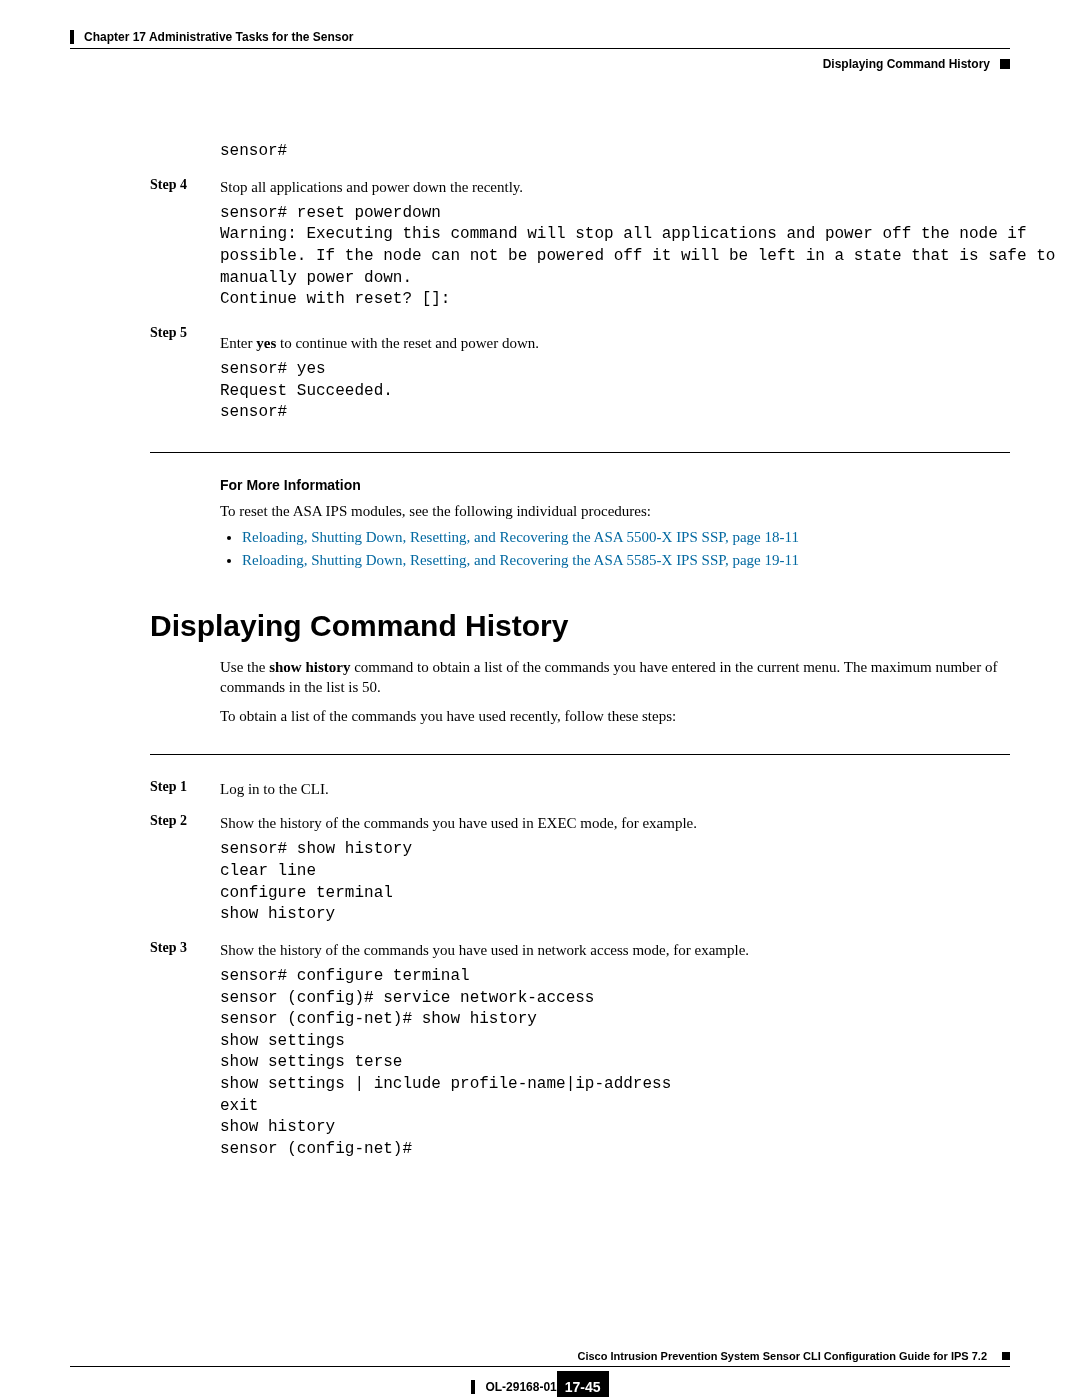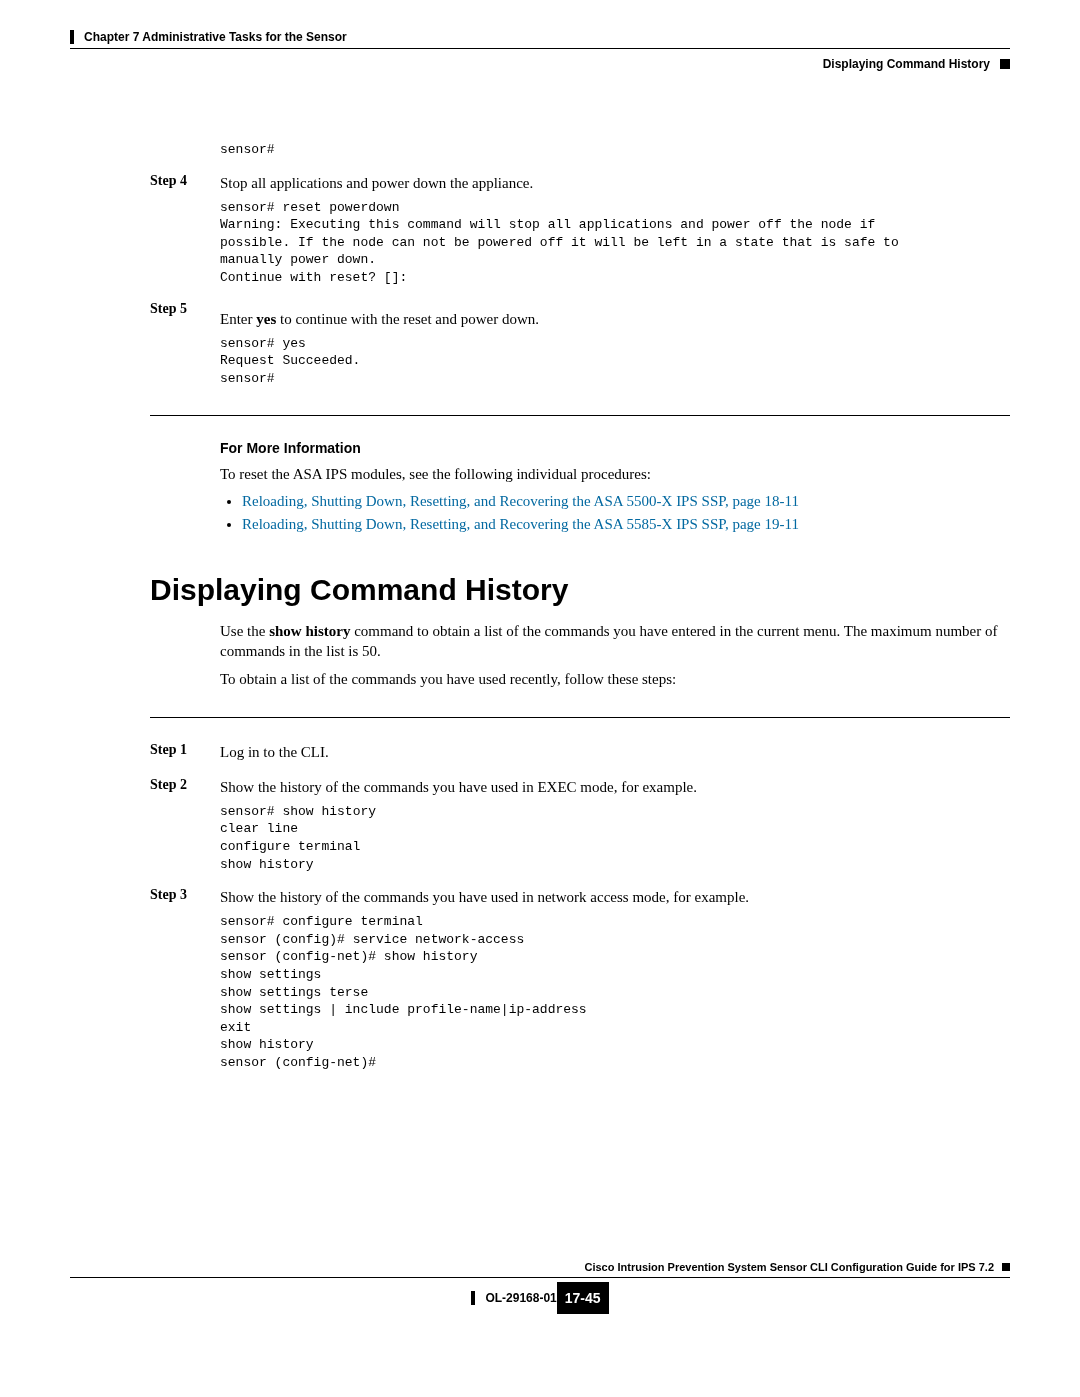--- a/index.html
+++ b/index.html
@@ -66,21 +66,21 @@
     font-size: 14px;
     font-weight: bold;
     flex-shrink: 0;
   }
   .step-text {
     flex: 1;
     line-height: 1.35;
   }
   .mono {
     font-family: "Courier New", Courier, monospace;
-    font-size: 13px;
+    font-size: 16px;
     white-space: pre;
     margin-top: 6px;
     line-height: 1.35;
   }
   .mono .b { font-weight: normal; }
   .body-text .b { font-weight: bold; }
   .divider {
     border: none;
     border-top: 1px solid #000;
     margin: 28px 0 24px -70px;
@@ -113,20 +113,21 @@
   .footer {
     margin-top: 190px;
   }
   .footer-top {
     display: flex;
     justify-content: flex-end;
     align-items: center;
     font-family: Arial, Helvetica, sans-serif;
     font-size: 11px;
     font-weight: bold;
+    gap: 7px;
   }
   .footer-top .sq {
     width: 8px;
     height: 8px;
     background: #000;
     margin-left: 8px;
   }
   .footer-hr {
     border: none;
     border-top: 1px solid #000;
@@ -163,35 +164,35 @@
     padding: 8px 8px;
   }
 </style>
 </head>
 <body>
 
 <div class="page">
   <div class="header">
     <div class="header-top">
       <div class="bar"></div>
-      <span>Chapter 7    Administrative Tasks for the Sensor</span>
+      <span>Chapter 17    Administrative Tasks for the Sensor</span>
     </div>
     <hr class="hr-top">
     <div class="header-bottom">
       <span>Displaying Command History</span>
       <div class="sq"></div>
     </div>
   </div>
 
   <div class="content">
     <div class="mono">sensor#</div>
 
     <div class="step-row">
       <div class="step-label">Step 4</div>
-      <div class="step-text">Stop all applications and power down the appliance.</div>
+      <div class="step-text">Stop all applications and power down the recently.</div>
     </div>
     <div class="mono"><span>sensor# </span><span class="b">reset powerdown</span><span>
 Warning: Executing this command will stop all applications and power off the node if 
 possible. If the node can not be powered off it will be left in a state that is safe to 
 manually power down.
 Continue with reset? []:</span></div>
 
     <div class="step-row">
       <div class="step-label">Step 5</div>
       <div class="step-text body-text"><span>Enter </span><span class="b">yes</span><span> to continue with the reset and power down.</span></div>

